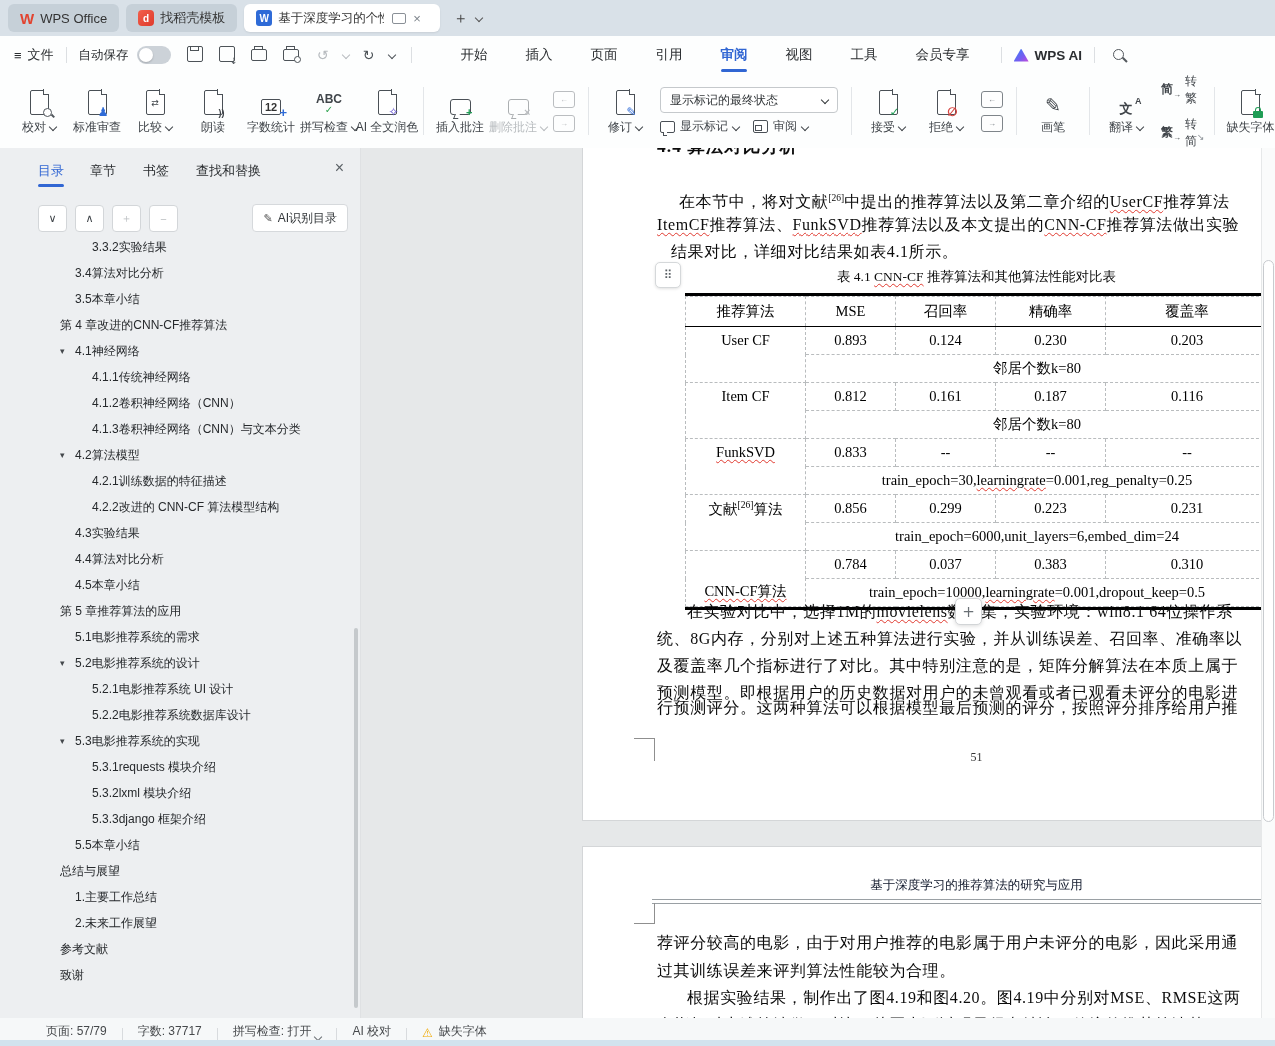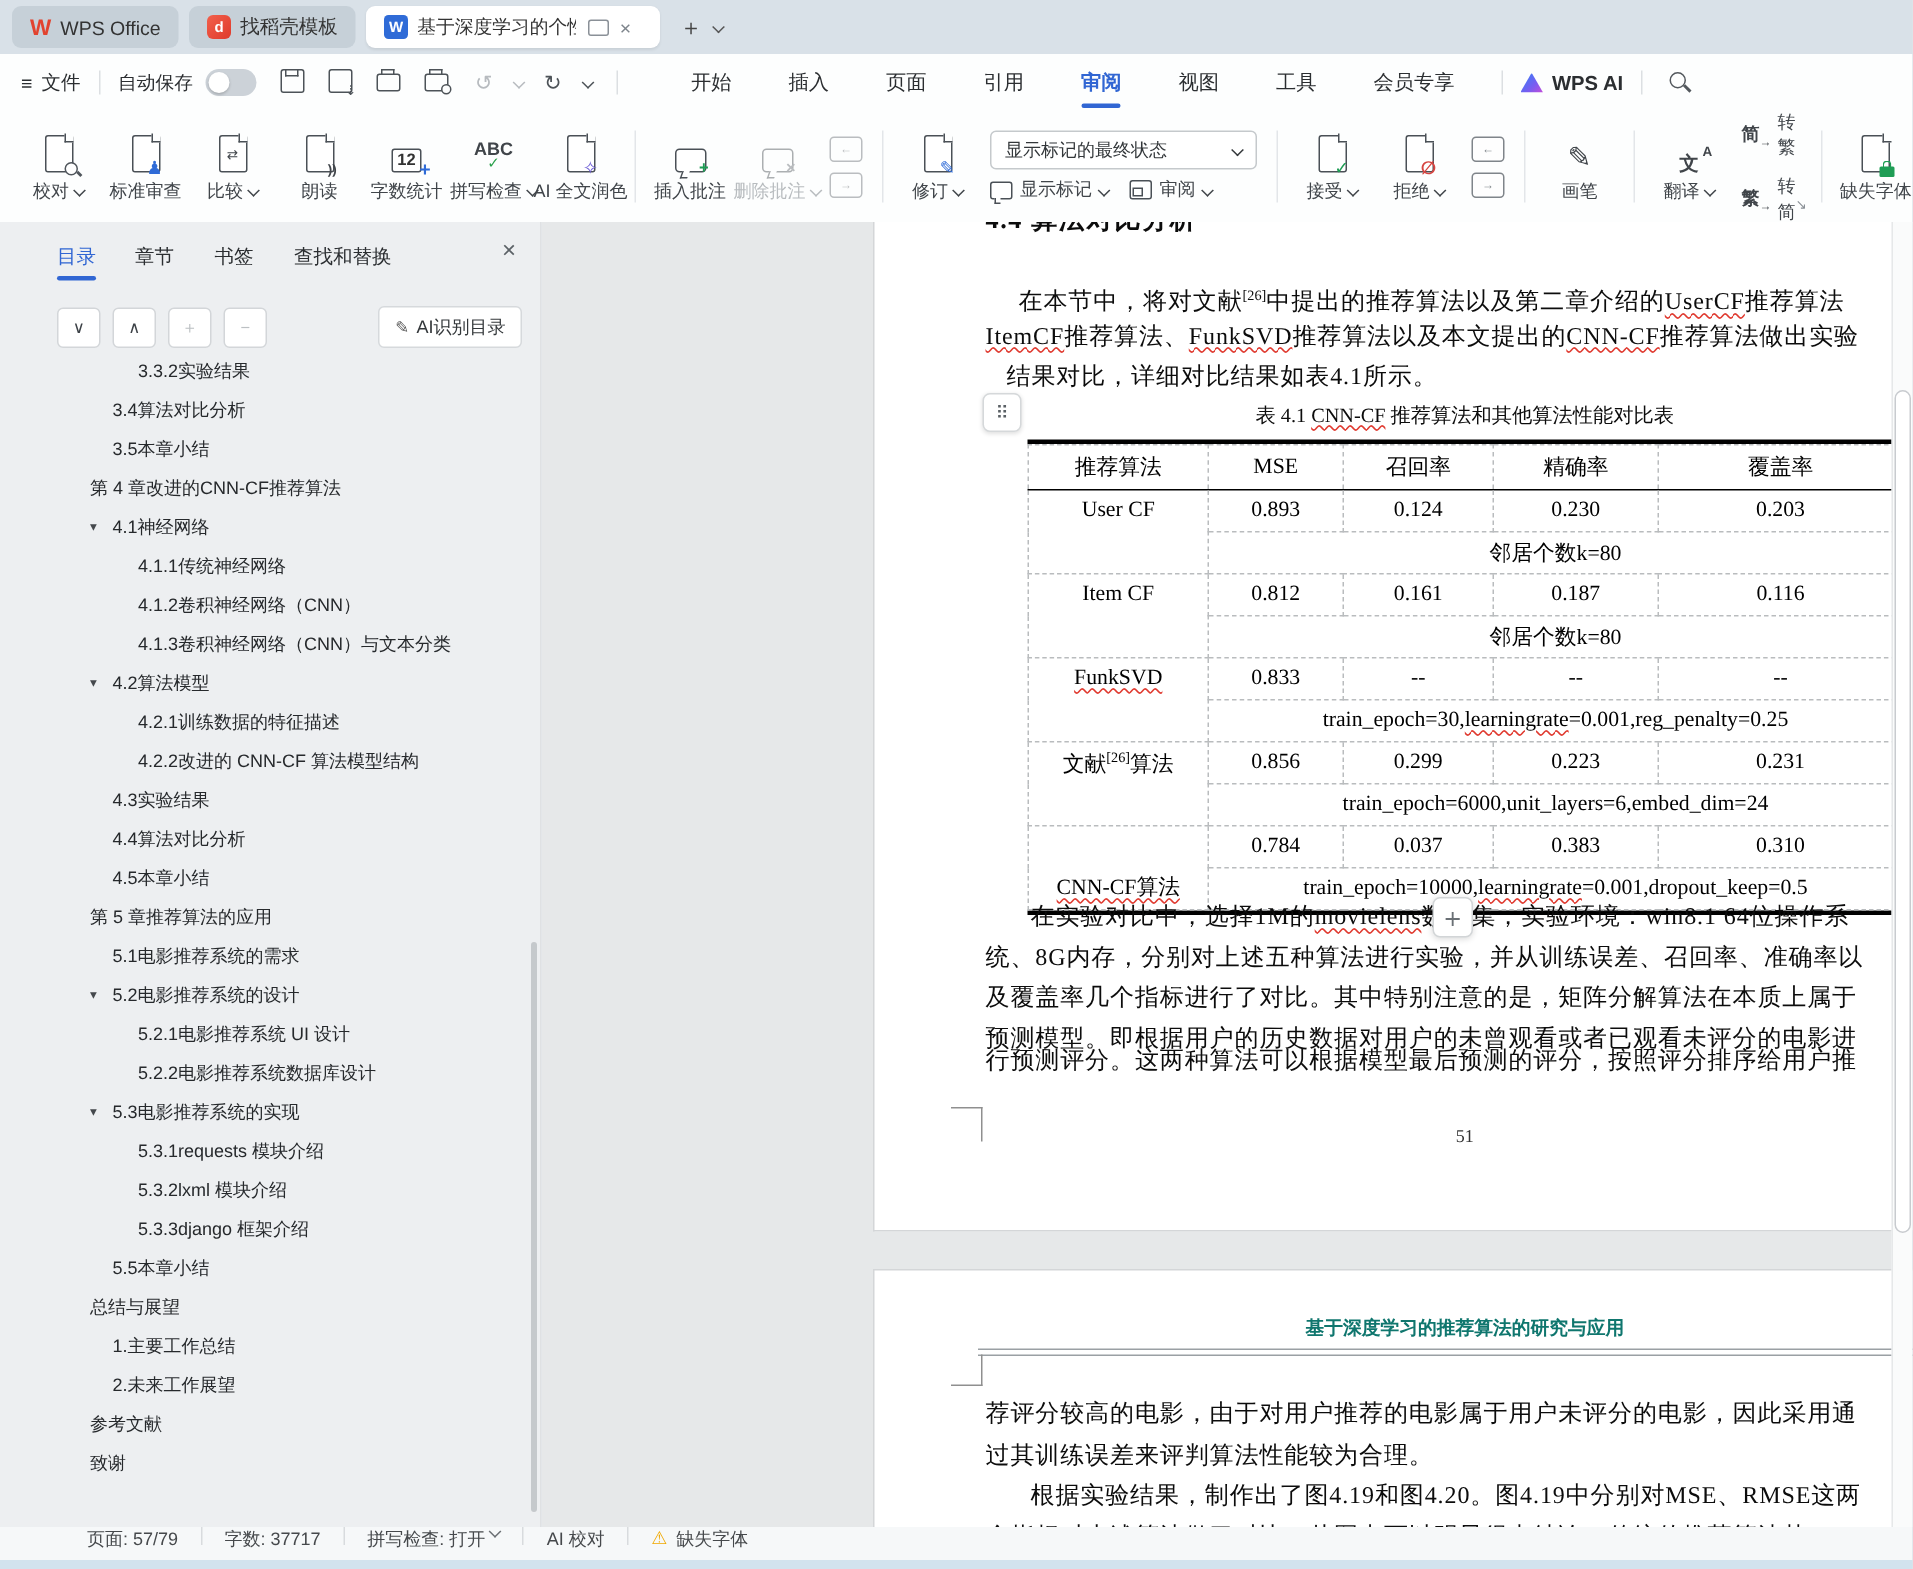--- a/index.html
+++ b/index.html
@@ -139,28 +139,28 @@
   .ctable td{border:1px dashed #b9bcbe;text-align:center;height:27px;padding:0;overflow:hidden;white-space:nowrap;}
   .ctable tr.th td{height:29px;border-bottom:1.3px solid #000;}
   .ctable td.nm{vertical-align:top;padding-top:5px;}
   .ctable td.nm.bm{vertical-align:bottom;padding-bottom:5px;}
   .plusfloat{position:absolute;width:25px;height:25px;background:#fff;border:1px solid #d2d5d7;border-radius:5px;
     box-shadow:0 1px 4px rgba(0,0,0,.15);display:flex;align-items:center;justify-content:center;
     font-size:15px;color:#6a7075;z-index:5;font-family:"DejaVu Sans",sans-serif;}
   .corner1{position:absolute;border-top:1px solid #8f8f8f;border-right:1px solid #8f8f8f;width:20px;height:22px;}
   .corner2{position:absolute;border-bottom:1px solid #8f8f8f;border-right:1px solid #8f8f8f;width:20px;height:20px;}
   .pagenum{position:absolute;font-size:12px;color:#333;}
-  .p2head{position:absolute;font-size:12.5px;color:#0f766e;text-align:center;white-space:nowrap;font-weight:bold;}
+  .p2head{position:absolute;font-size:12.5px;color:#0f172a;text-align:center;white-space:nowrap;}
   .dblline{position:absolute;height:3px;border-top:1.3px solid #9aa0a4;border-bottom:1.3px solid #9aa0a4;}
   .vscroll{position:absolute;right:0;top:0;bottom:0;width:13px;background:#fafbfb;border-left:1px solid #e6e8e9;z-index:9;}
   .vthumb{position:absolute;left:1px;right:1px;top:112px;height:560px;background:#fff;border:1px solid #c8cbcf;border-radius:6px;}
 
   
-  .statusbar{position:absolute;left:0;right:0;bottom:6px;height:22px;background:#f6f8f9;display:flex;align-items:flex-start;
-    padding-left:58px;font-size:12px;color:#46494c;}
+  .statusbar{position:absolute;left:0;right:0;bottom:6px;height:22px;background:#f6f8f9;display:flex;align-items:flex-end;
+    padding-left:46px;font-size:12px;color:#46494c;}
   .sdiv{width:1px;height:12px;background:#d8dbde;margin:0 15px;}
   .warn{color:#f0a800;margin-right:6px;font-size:12px;}
   .bottomstrip{position:absolute;left:0;right:0;bottom:0;height:6px;background:#d2e3ee;}
 </style>
 </head>
 <body>
 
 <div class="app">
 
   <div class="tabbar">

